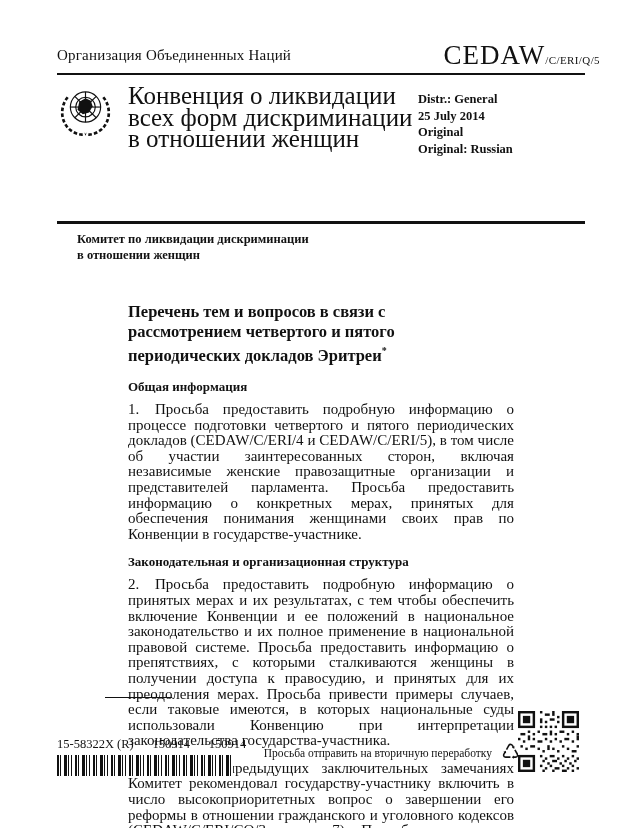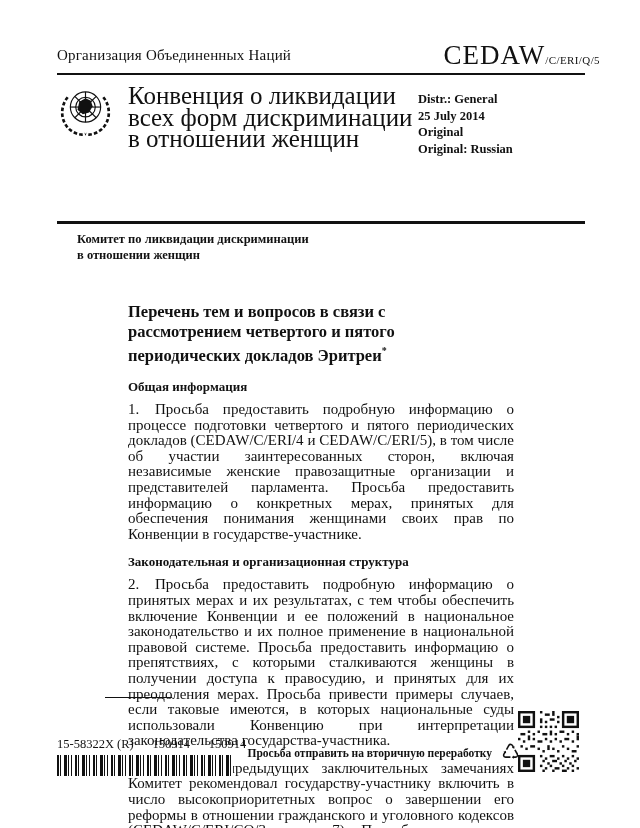--- a/index.html
+++ b/index.html
@@ -82,21 +82,21 @@
   }
   .barcode {
     position:absolute; left:57px; top:755px; width:176px; height:21px;
     background:repeating-linear-gradient(90deg,
       #111 0 2px, #fff 2px 3px, #111 3px 4px, #fff 4px 7px,
       #111 7px 10px, #fff 10px 11px, #111 11px 12px, #fff 12px 14px,
       #111 14px 15px, #fff 15px 18px);
   }
   .recycle-note {
     position:absolute; right:148px; top:747px;
-    font-size:11.5px; font-weight:bold; white-space:nowrap;padding-left:12px;
+    font-size:11.5px; font-weight:normal; white-space:nowrap;padding-left:12px;
   }
   .recycle-icon {
     position:absolute; right:120px; top:740px;
     font-size:21px; font-family:"DejaVu Sans",sans-serif; color:#111;
   }
   .qr { position:absolute; left:518px; top:711px; width:61px; height:61px; }
 </style>
 </head>
 <body>
 

